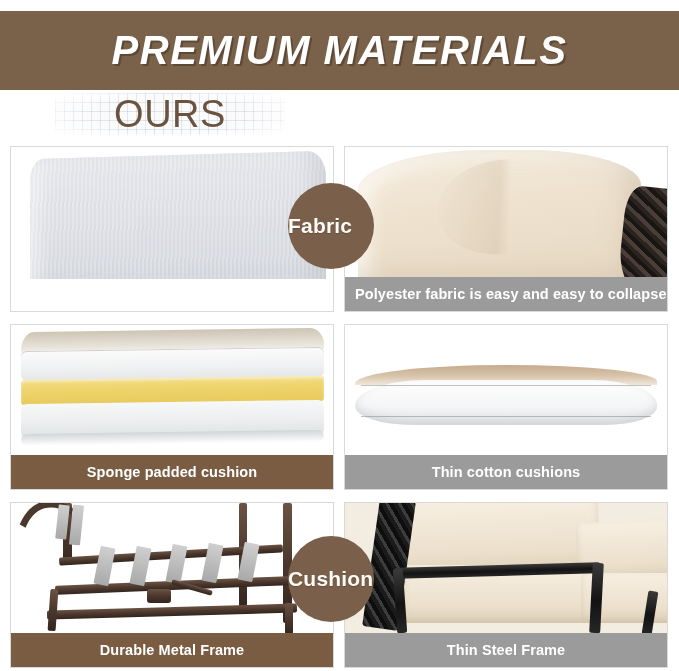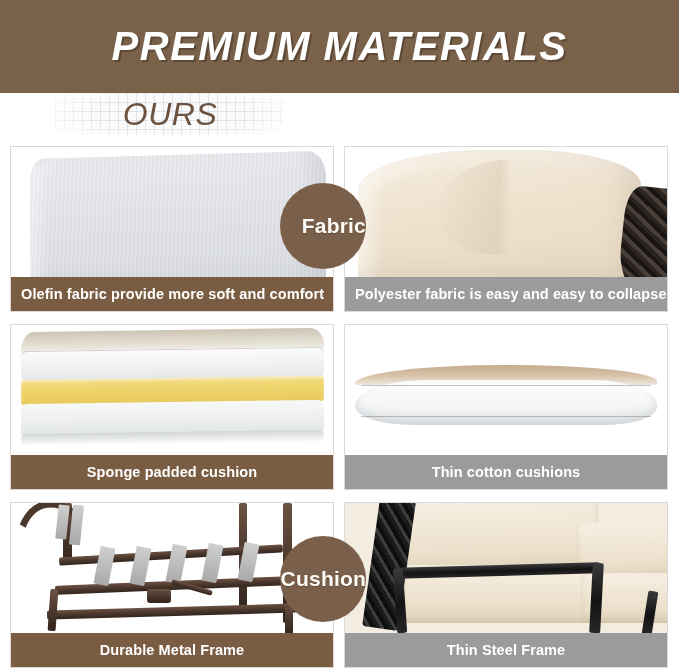--- a/index.html
+++ b/index.html
@@ -11,23 +11,23 @@
     width: 679px;
     height: 671px;
     overflow: hidden;
     font-family: "Liberation Sans", sans-serif;
     -webkit-font-smoothing: antialiased;
   }
 
   
   .header-banner {
     position: absolute;
-    left: 0; top: 0;
+    left: 0; top: 11px;
     width: 679px;
-    height: 93px;
+    height: 79px;
     background: #7a6149;
     display: flex;
     align-items: center;
     justify-content: center;
   }
   .header-title {
     color: #ffffff;
     font-size: 40px;
     font-weight: bold;
     font-style: italic;
@@ -56,25 +56,24 @@
     background-image:
       linear-gradient(to right, rgba(120,140,170,0.20) 1px, transparent 1px),
       linear-gradient(to bottom, rgba(120,140,170,0.20) 1px, transparent 1px);
     background-size: 9px 9px;
     -webkit-mask-image: radial-gradient(ellipse 62% 78% at 50% 50%, #000 55%, transparent 100%);
             mask-image: radial-gradient(ellipse 62% 78% at 50% 50%, #000 55%, transparent 100%);
   }
   .col-head-ours   { left: 55px;  width: 230px; }
   .col-head-others { left: 395px; width: 230px; }
   .col-head-text {
-    font-size: 32px;
+    font-size: 38px;
     font-weight: normal;
     letter-spacing: 0.5px;
     white-space: nowrap;
-    font-style: italic;
   }
   .col-head-ours .col-head-text   { color: #6b5340; }
   .col-head-others .col-head-text { color: #828282; }
 
   
   .compare-grid {
     position: absolute;
     left: 0; top: 146px;
     width: 679px;
     height: 525px;
@@ -137,23 +136,23 @@
 
   
   .badge {
     position: absolute;
     width: 86px;
     height: 86px;
     border-radius: 50%;
     background: #7a604a;
     display: flex;
     align-items: center;
-    justify-content: flex-end;
+    justify-content: flex-start;
     z-index: 20;
-    left: 280px;
+    left: 288px;
   }
   .badge-1 { top: 37px; }
   .badge-2 { top: 212px; }
   .badge-text {
     color: #fdfbf7;
     font-size: 21px;
     font-weight: bold;
     letter-spacing: 0.2px;
     white-space: nowrap;
     text-shadow: 0 1px 1px rgba(60,44,30,0.35);
@@ -330,23 +329,20 @@
 </div>
 
 <div class="compare-grid">
 
   <div class="compare-row row-1">
 
     <div class="panel panel-ours">
       <div class="panel-photo">
         <div class="art-pillow-gray"></div>
       </div>
-      <div class="panel-caption">
-        <span class="caption-text cap-left">Olefin fabric provide more soft and comfort</span>
-      </div>
     </div>
 
     <div class="panel panel-others">
       <div class="panel-photo">
         <div class="art-pillow-cream"></div>
         <div class="art-wicker-right"></div>
       </div>
       <div class="panel-caption">
         <span class="caption-text cap-right">Polyester fabric is easy and easy to collapse</span>
       </div>

